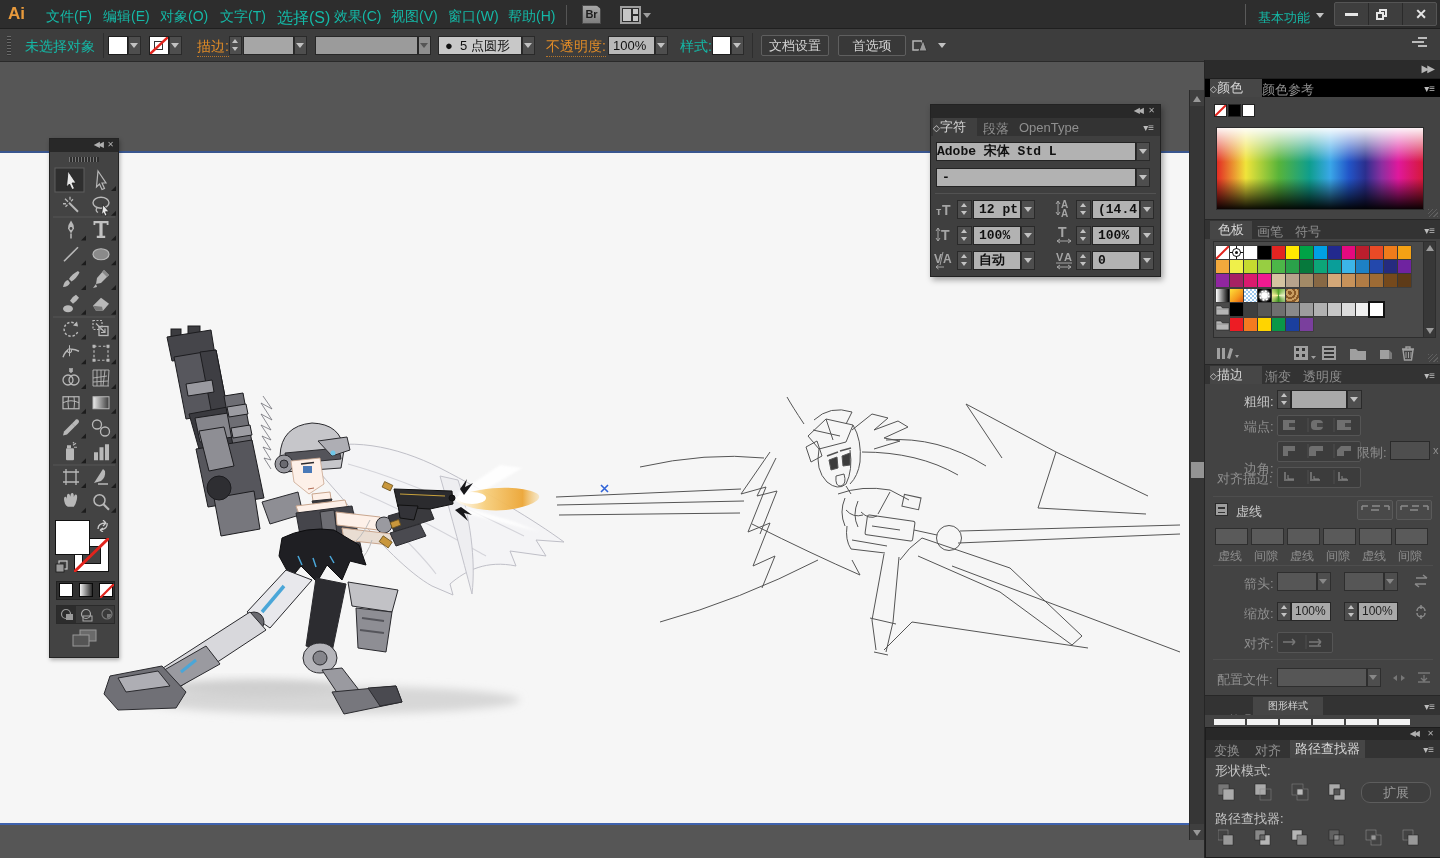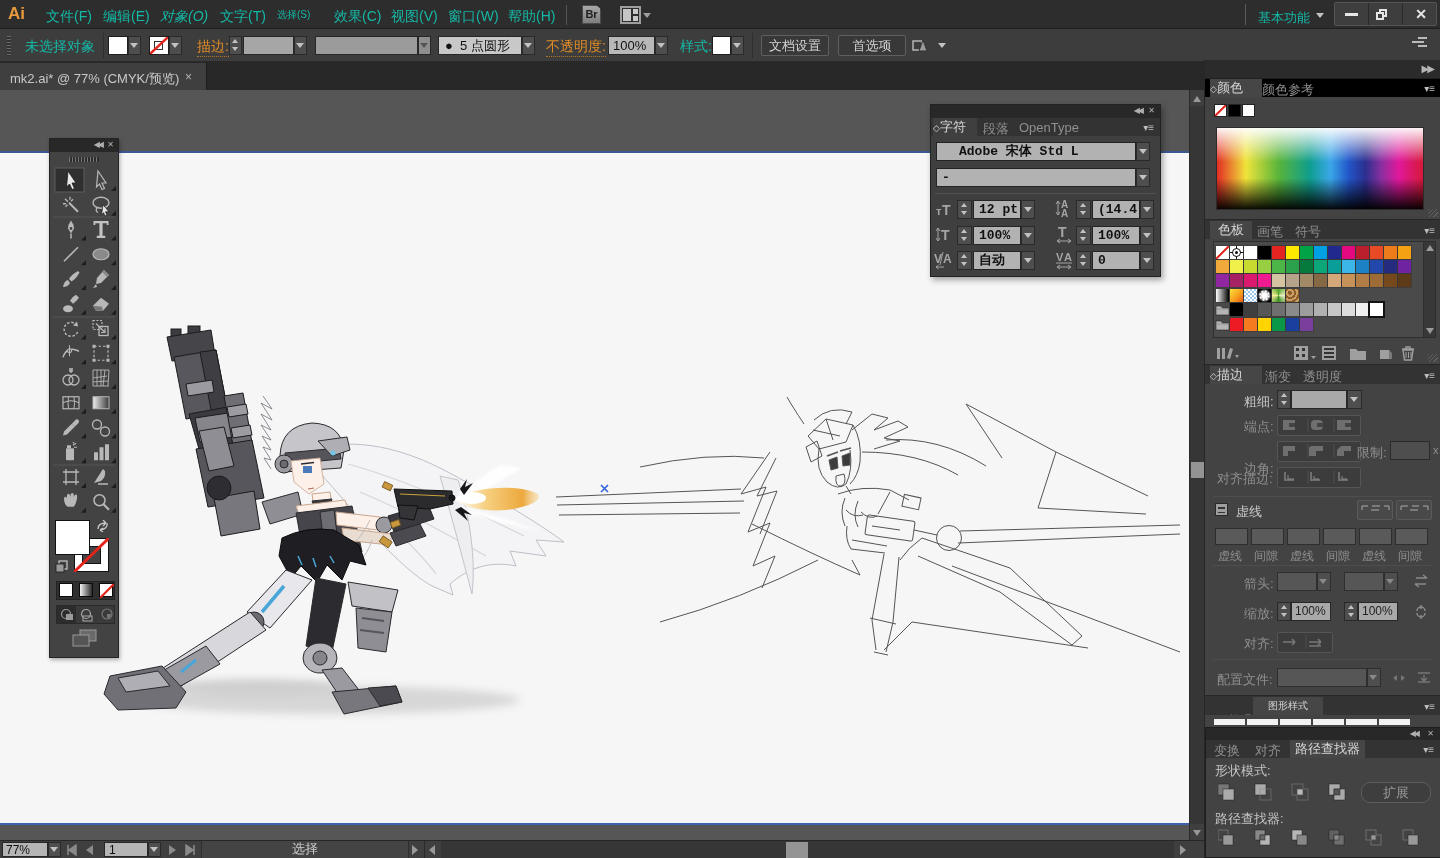--- a/index.html
+++ b/index.html
@@ -18,23 +18,23 @@
 .pmenu { color:#bdbdbd; font-size:10px; }
 </style>
 </head>
 <body>
 <div id="app">
 
 <div class="abs" style="left:0;top:0;width:1440px;height:29px;background:#2d2d2d;border-bottom:1px solid #1f1f1f;">
   <span class="abs" style="left:8px;top:4px;font-size:17px;font-weight:bold;color:#e89a3c;">Ai</span>
   <div class="abs t" style="left:46px;top:8px;font-size:14px;">文件(F)</div>
   <div class="abs t" style="left:103px;top:8px;font-size:14px;">编辑(E)</div>
-  <div class="abs t" style="left:160px;top:8px;font-size:14px;font-style:italic;">对象(O)</div>
+  <div class="abs t" style="left:160px;top:8px;font-size:14px;">对象(O)</div>
   <div class="abs t" style="left:220px;top:8px;font-size:14px;">文字(T)</div>
-  <div class="abs t" style="left:277px;top:8px;font-size:10px;">选择(S)</div>
+  <div class="abs t" style="left:277px;top:8px;font-size:16px;">选择(S)</div>
   <div class="abs t" style="left:334px;top:8px;font-size:14px;">效果(C)</div>
   <div class="abs t" style="left:391px;top:8px;font-size:14px;">视图(V)</div>
   <div class="abs t" style="left:448px;top:8px;font-size:14px;">窗口(W)</div>
   <div class="abs t" style="left:508px;top:8px;font-size:14px;">帮助(H)</div>
   <div class="abs" style="left:566px;top:5px;width:1px;height:20px;background:#555;"></div>
   <div class="abs" style="left:582px;top:5px;width:19px;height:19px;background:linear-gradient(#a8a8a8,#7e7e7e);border:1px solid #4a4a4a;color:#1d1d1d;font-size:11px;font-weight:bold;text-align:center;line-height:17px;">Br</div>
   <div class="abs" style="left:596px;top:5px;width:6px;height:5px;background:#2d2d2d;clip-path:polygon(100% 0,0 0,100% 100%);"></div>
   <div class="abs" style="left:620px;top:6px;width:21px;height:18px;border:2px solid #9e9e9e;background:#2d2d2d;">
     <div class="abs" style="left:1px;top:1px;width:8px;height:12px;background:#c6c6c6;"></div>
     <div class="abs" style="left:11px;top:1px;width:5px;height:5px;background:#c6c6c6;"></div>
@@ -106,26 +106,20 @@
         <rect x="1" y="3" width="9" height="9" fill="none" stroke="#b5b5b5" stroke-width="1.5"></rect>
         <path d="M7 13 L11 2 L15 13 Z" fill="#9a9a9a" stroke="#333" stroke-width="1"></path>
       </svg>
   <div class="abs tri-d" style="left:938px;top:14px;"></div>
 
   <div class="abs" style="left:1412px;top:12px;width:12px;height:2px;background:#bbb;"></div>
   <div class="abs" style="left:1418px;top:8px;width:9px;height:2px;background:#bbb;"></div>
   <div class="abs" style="left:1418px;top:16px;width:9px;height:2px;background:#bbb;"></div>
 </div>
 
-<div class="abs" style="left:0;top:62px;width:1204px;height:28px;background:#282828;">
-  <div class="abs" style="left:0;top:1px;width:207px;height:27px;background:#3f3f3f;border-right:1px solid #1d1d1d;">
-    <span class="abs" style="left:10px;top:7px;font-size:13px;color:#c9c9c9;">mk2.ai* @ 77% (CMYK/预览)</span>
-    <span class="abs" style="left:185px;top:7px;font-size:12px;color:#b5b5b5;">×</span>
-  </div>
-</div>
 
 <div class="abs" style="left:0;top:90px;width:1189px;height:750px;background:#565656;overflow:hidden;">
   <div class="abs" style="left:0;top:63px;width:1189px;height:671px;background:#f6f6f6;"></div>
   <div class="abs" style="left:0;top:61px;width:1189px;height:2px;background:#39568f;"></div>
   <div class="abs" style="left:0;top:733px;width:1189px;height:2px;background:#3f62ad;"></div>
   <svg class="abs" style="left:0;top:0;" width="1189" height="750" id="artsvg">
 
     <defs>
       <filter id="soft" x="-30%" y="-30%" width="160%" height="160%">
             <feGaussianBlur stdDeviation="4"></feGaussianBlur>
@@ -311,44 +305,20 @@
 </div>
 
 <div class="abs" style="left:1189px;top:90px;width:15px;height:750px;background:#363636;border-left:1px solid #2a2a2a;">
   <div class="abs" style="left:0;top:0;width:15px;height:16px;background:#3f3f3f;"></div>
   <div class="abs" style="left:3px;top:6px;width:0;height:0;border-left:4px solid transparent;border-right:4px solid transparent;border-bottom:6px solid #989898;"></div>
   <div class="abs" style="left:0;top:734px;width:15px;height:16px;background:#3f3f3f;"></div>
   <div class="abs" style="left:3px;top:740px;width:0;height:0;border-left:4px solid transparent;border-right:4px solid transparent;border-top:6px solid #989898;"></div>
   <div class="abs" style="left:1px;top:372px;width:13px;height:16px;background:#949494;"></div>
 </div>
 
-<div class="abs" style="left:0;top:840px;width:1204px;height:18px;background:#3f3f3f;border-top:1px solid #262626;">
-  <div class="abs field" style="left:2px;top:1px;width:46px;height:15px;background:#b5b5b5;font-size:12px;line-height:14px;padding-left:3px;">77%</div>
-  <div class="abs dbtn" style="left:48px;top:1px;width:13px;height:15px;"></div>
-  <div class="abs tri-d" style="left:50px;top:6px;"></div>
-  <svg class="abs" style="left:66px;top:3px;" width="140" height="12">
-    <path d="M2 1 v10 M10 1 L3 6 L10 11 Z" stroke="#8a8a8a" fill="#8a8a8a" stroke-width="1.5"></path>
-    <path d="M27 1 L20 6 L27 11 Z" fill="#8a8a8a"></path>
-    <path d="M103 1 L110 6 L103 11 Z" fill="#8a8a8a"></path>
-    <path d="M120 1 L127 6 L120 11 Z M128 1 v10" stroke="#8a8a8a" fill="#8a8a8a" stroke-width="1.5"></path>
-  </svg>
-  <div class="abs field" style="left:104px;top:1px;width:44px;height:15px;background:#b5b5b5;font-size:12px;line-height:14px;padding-left:4px;">1</div>
-  <div class="abs dbtn" style="left:148px;top:1px;width:13px;height:15px;"></div>
-  <div class="abs tri-d" style="left:150px;top:6px;"></div>
-  <div class="abs" style="left:201px;top:0px;width:208px;height:17px;background:#444;border-left:1px solid #2e2e2e;border-right:1px solid #2e2e2e;color:#cfcfcf;font-size:13px;text-align:center;line-height:16px;">选择</div>
-  <div class="abs" style="left:412px;top:4px;width:0;height:0;border-top:5px solid transparent;border-bottom:5px solid transparent;border-left:6px solid #9a9a9a;"></div>
-
-  <div class="abs" style="left:424px;top:0;width:765px;height:18px;background:#363636;border-left:1px solid #2a2a2a;">
-    <div class="abs" style="left:0;top:0;width:16px;height:18px;background:#3f3f3f;"></div>
-    <div class="abs" style="left:4px;top:4px;width:0;height:0;border-top:5px solid transparent;border-bottom:5px solid transparent;border-right:6px solid #989898;"></div>
-    <div class="abs" style="left:749px;top:0;width:16px;height:18px;background:#3f3f3f;"></div>
-    <div class="abs" style="left:755px;top:4px;width:0;height:0;border-top:5px solid transparent;border-bottom:5px solid transparent;border-left:6px solid #989898;"></div>
-    <div class="abs" style="left:361px;top:1px;width:22px;height:16px;background:#949494;"></div>
-  </div>
-</div>
 
 <div class="abs" style="left:1204px;top:60px;width:236px;height:798px;background:#434343;border-left:1px solid #262626;" id="dock">
 
   <div class="abs" style="left:0;top:0;width:236px;height:19px;background:#2b2b2b;border-bottom:1px solid #1f1f1f;">
     <span class="abs" style="right:8px;top:3px;color:#b5b5b5;font-size:10px;letter-spacing:-2px;">▶▶</span>
   </div>
 
   <div class="abs" style="left:0;top:19px;width:236px;height:18px;background:#000000;">
     <div class="abs panel-tab-active" style="left:5px;top:0;width:52px;height:18px;font-size:13px;line-height:17px;"><span style="font-size:9px;">◇</span>颜色</div>
     <div class="abs dim" style="left:57px;top:2px;font-size:13px;">颜色参考</div>
@@ -923,21 +893,21 @@
   <div class="abs" style="left:0;top:0;width:229px;height:13px;background:#282828;">
     <span class="abs" style="right:18px;top:1px;color:#b0b0b0;font-size:8px;letter-spacing:-2px;">◀◀</span>
     <span class="abs" style="right:5px;top:1px;color:#b0b0b0;font-size:8px;">✕</span>
   </div>
   <div class="abs" style="left:0;top:13px;width:229px;height:18px;background:#333333;">
     <div class="abs panel-tab-active" style="left:2px;top:0;width:44px;height:18px;font-size:13px;line-height:17px;background:#3f3f3f;"><span style="font-size:9px;">◇</span>字符</div>
     <div class="abs dim" style="left:52px;top:2px;font-size:13px;">段落</div>
     <div class="abs dim" style="left:88px;top:2px;font-size:13px;">OpenType</div>
     <div class="abs pmenu" style="right:6px;top:4px;">▾≡</div>
   </div>
-  <div class="abs" style="left:5px;top:37px;width:200px;height:19px;background:#b2b2b2;border:1px solid #242424;color:#111;font-size:13px;font-family:'Liberation Mono',monospace;font-weight:bold;line-height:17px;padding-left:22px;">Adobe 宋体 Std L</div>
+  <div class="abs" style="left:5px;top:37px;width:200px;height:19px;background:#b2b2b2;border:1px solid #242424;color:#111;font-size:13px;font-family:'Liberation Mono',monospace;font-weight:bold;line-height:17px;padding-left:0;">Adobe 宋体 Std L</div>
   <div class="abs dbtn" style="left:205px;top:37px;width:14px;height:19px;"></div>
     <div class="abs tri-d" style="left:208px;top:44px;"></div>
   <div class="abs" style="left:5px;top:63px;width:200px;height:19px;background:#b2b2b2;border:1px solid #242424;color:#111;font-size:13px;font-family:'Liberation Mono',monospace;font-weight:bold;line-height:17px;padding-left:5px;">-</div>
   <div class="abs dbtn" style="left:205px;top:63px;width:14px;height:19px;"></div>
     <div class="abs tri-d" style="left:208px;top:70px;"></div>
   <div class="abs" style="left:4px;top:88px;width:221px;height:1px;background:#333;border-bottom:1px solid #525252;"></div>
   <svg class="abs" style="left:4px;top:95px;" width="20" height="19">
         <text x="1" y="15" font-size="11" fill="#a5a5a5" font-weight="bold">т</text>
         <text x="7" y="15" font-size="14" fill="#a5a5a5" font-weight="bold">T</text>
       </svg>

